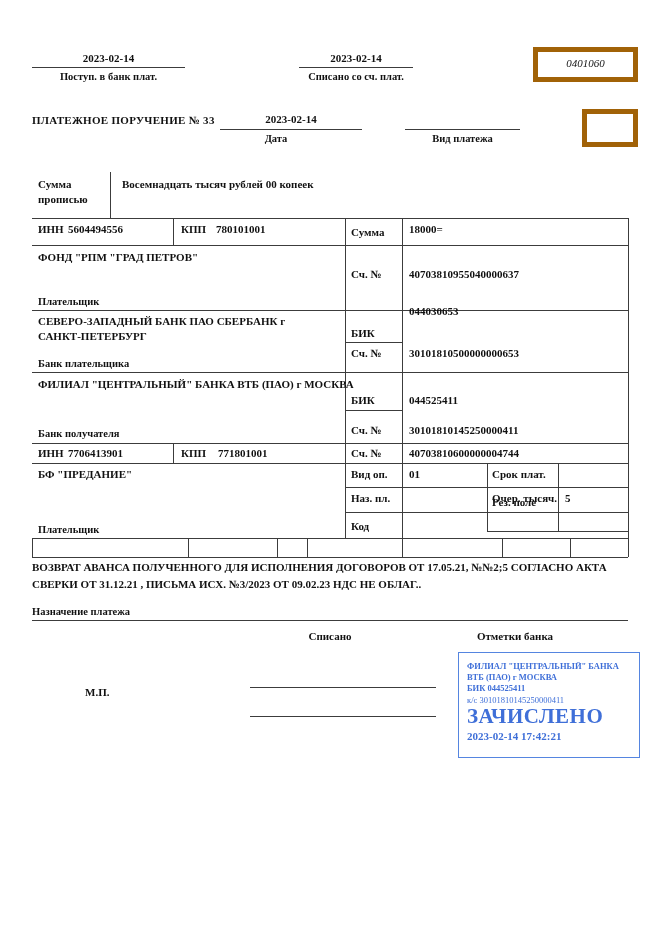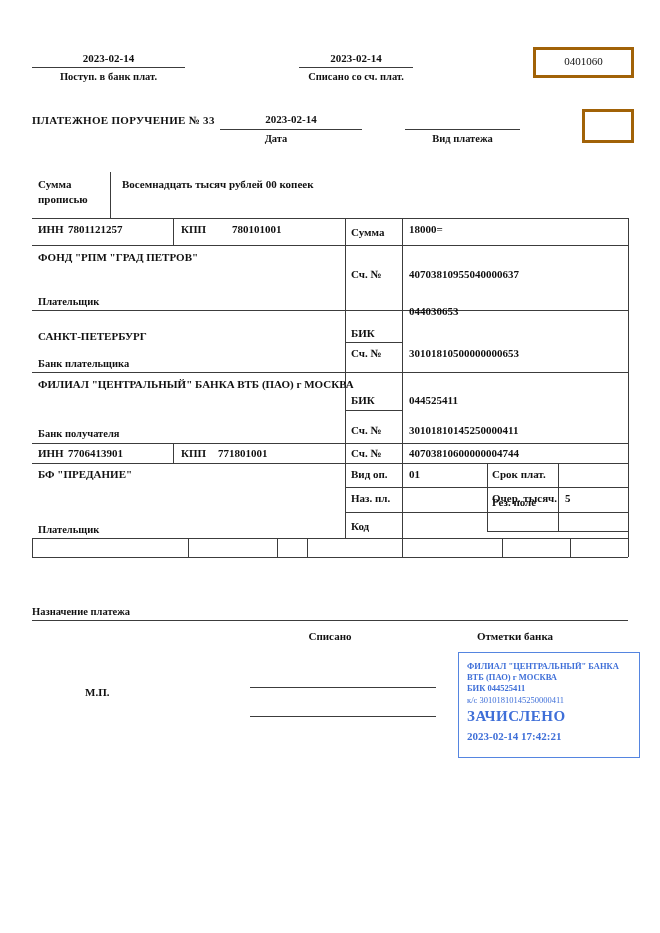--- a/index.html
+++ b/index.html
@@ -4,21 +4,21 @@
 <style>
   html,body{margin:0;padding:0;background:#ffffff;}
   #page{position:relative;width:660px;height:933px;background:#ffffff;overflow:hidden;
         font-family:"Liberation Serif",serif;color:#111;}
   .abs{position:absolute;font-weight:bold;}
   .t{font-size:11px;line-height:13px;white-space:nowrap;color:#111;}
   .sm{font-size:10.5px;line-height:12px;}
   .ctr{text-align:center;}
   .hl{position:absolute;height:1px;background:#3c3c3c;}
   .vl{position:absolute;width:1px;background:#3c3c3c;}
-  .box{position:absolute;border:3px solid #a16207;}
+  .box{position:absolute;border:5px solid #a16207;font-style:italic;}
   .wrap{white-space:normal;}
   .stamp{position:absolute;left:458px;top:652px;width:182px;height:106px;
          border:1.5px solid #5585e0;box-sizing:border-box;}
   .stamp .ln{position:absolute;left:8px;white-space:nowrap;color:#3f6fd8;
              font-size:8.5px;line-height:10px;font-weight:bold;}
 </style>
 </head>
 <body>
 
 <div id="page">
@@ -72,31 +72,32 @@
 
   <div class="vl" style="left:32px;top:538px;height:19px"></div>
   <div class="vl" style="left:188px;top:538px;height:19px"></div>
   <div class="vl" style="left:277px;top:538px;height:19px"></div>
   <div class="vl" style="left:307px;top:538px;height:19px"></div>
   <div class="vl" style="left:402px;top:538px;height:19px"></div>
   <div class="vl" style="left:502px;top:538px;height:19px"></div>
   <div class="vl" style="left:570px;top:538px;height:19px"></div>
 
   <div class="abs t" style="left:38px;top:223px">ИНН</div>
-  <div class="abs t" style="left:68px;top:223px">7801121257</div>
+  <div class="abs t" style="left:68px;top:223px">5604494556</div>
   <div class="abs t" style="left:181px;top:223px">КПП</div>
-  <div class="abs t" style="left:232px;top:223px">780101001</div>
+  <div class="abs t" style="left:216px;top:223px">780101001</div>
   <div class="abs t" style="left:351px;top:226px">Сумма</div>
   <div class="abs t" style="left:409px;top:223px">18000=</div>
 
   <div class="abs t" style="left:38px;top:251px">ФОНД "РПМ "ГРАД ПЕТРОВ"</div>
   <div class="abs t" style="left:351px;top:268px">Сч. №</div>
   <div class="abs t" style="left:409px;top:268px">40703810955040000637</div>
   <div class="abs t sm" style="left:38px;top:296px">Плательщик</div>
 
+  <div class="abs t" style="left:38px;top:315px">СЕВЕРО-ЗАПАДНЫЙ БАНК ПАО СБЕРБАНК г</div>
   <div class="abs t" style="left:38px;top:330px">САНКТ-ПЕТЕРБУРГ</div>
   <div class="abs t" style="left:351px;top:327px">БИК</div>
   <div class="abs t" style="left:409px;top:305px">044030653</div>
   <div class="abs t" style="left:351px;top:347px">Сч. №</div>
   <div class="abs t" style="left:409px;top:347px">30101810500000000653</div>
   <div class="abs t sm" style="left:38px;top:358px">Банк плательщика</div>
 
   <div class="abs t" style="left:38px;top:378px">ФИЛИАЛ "ЦЕНТРАЛЬНЫЙ" БАНКА ВТБ (ПАО) г МОСКВА</div>
   <div class="abs t" style="left:351px;top:394px">БИК</div>
   <div class="abs t" style="left:409px;top:394px">044525411</div>
@@ -115,32 +116,33 @@
   <div class="abs t" style="left:351px;top:468px">Вид оп.</div>
   <div class="abs t" style="left:409px;top:468px">01</div>
   <div class="abs t" style="left:492px;top:468px">Срок плат.</div>
   <div class="abs t" style="left:351px;top:492px">Наз. пл.</div>
   <div class="abs t" style="left:492px;top:492px">Очер. тысяч.</div>
   <div class="abs t" style="left:565px;top:492px">5</div>
   <div class="abs t" style="left:351px;top:520px">Код</div>
   <div class="abs t" style="left:492px;top:496px">Рез. поле</div>
   <div class="abs t sm" style="left:38px;top:524px">Плательщик</div>
 
+  <div class="abs t wrap" style="left:32px;top:559px;width:592px;line-height:17px">ВОЗВРАТ АВАНСА ПОЛУЧЕННОГО ДЛЯ ИСПОЛНЕНИЯ ДОГОВОРОВ ОТ 17.05.21, №№2;5 СОГЛАСНО АКТА СВЕРКИ ОТ 31.12.21 , ПИСЬМА ИСХ. №3/2023 ОТ 09.02.23 НДС НЕ ОБЛАГ..</div>
   <div class="abs t sm" style="left:32px;top:606px">Назначение платежа</div>
   <div class="hl" style="left:32px;top:620px;width:596px"></div>
 
   <div class="abs t ctr" style="left:260px;top:630px;width:140px">Списано</div>
   <div class="abs t ctr" style="left:445px;top:630px;width:140px">Отметки банка</div>
 
   <div class="abs t" style="left:85px;top:686px">М.П.</div>
   <div class="hl" style="left:250px;top:687px;width:186px"></div>
   <div class="hl" style="left:250px;top:716px;width:186px"></div>
 
   <div class="stamp">
     <div class="ln" style="top:8px">ФИЛИАЛ "ЦЕНТРАЛЬНЫЙ" БАНКА</div>
     <div class="ln" style="top:19px">ВТБ (ПАО) г МОСКВА</div>
     <div class="ln" style="top:30px">БИК 044525411</div>
     <div class="ln" style="top:42px;font-weight:normal">к/с 30101810145250000411</div>
-    <div class="ln" style="top:54px;font-size:15px;line-height:18px;font-weight:600;letter-spacing:0.5px">ЗАЧИСЛЕНО</div>
+    <div class="ln" style="top:54px;font-size:21px;line-height:18px;font-weight:600;letter-spacing:0.5px">ЗАЧИСЛЕНО</div>
     <div class="ln" style="top:77px;font-size:11px;line-height:13px">2023-02-14 17:42:21</div>
   </div>
 
 </div>
 
 </body></html>

